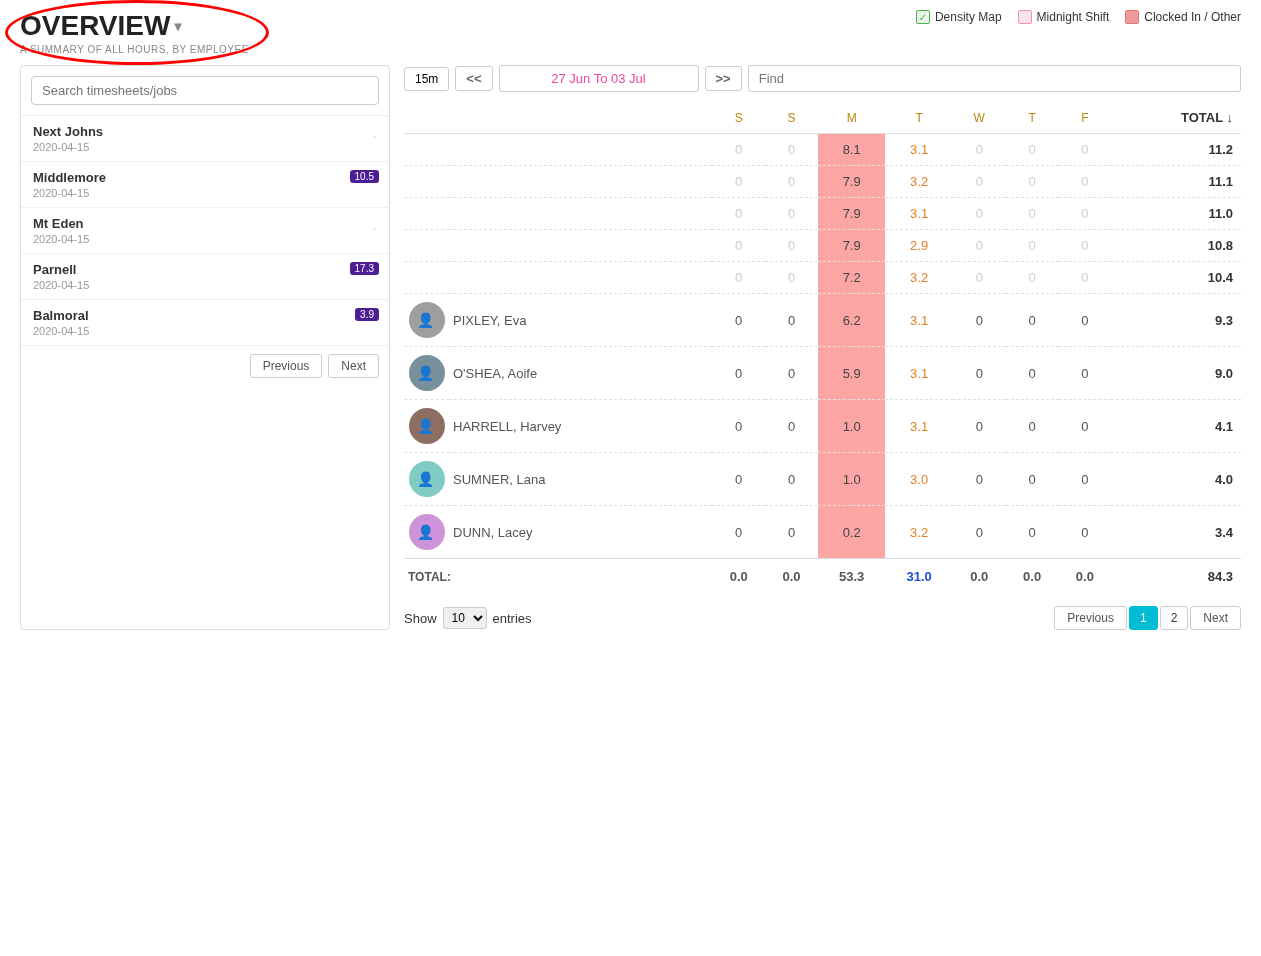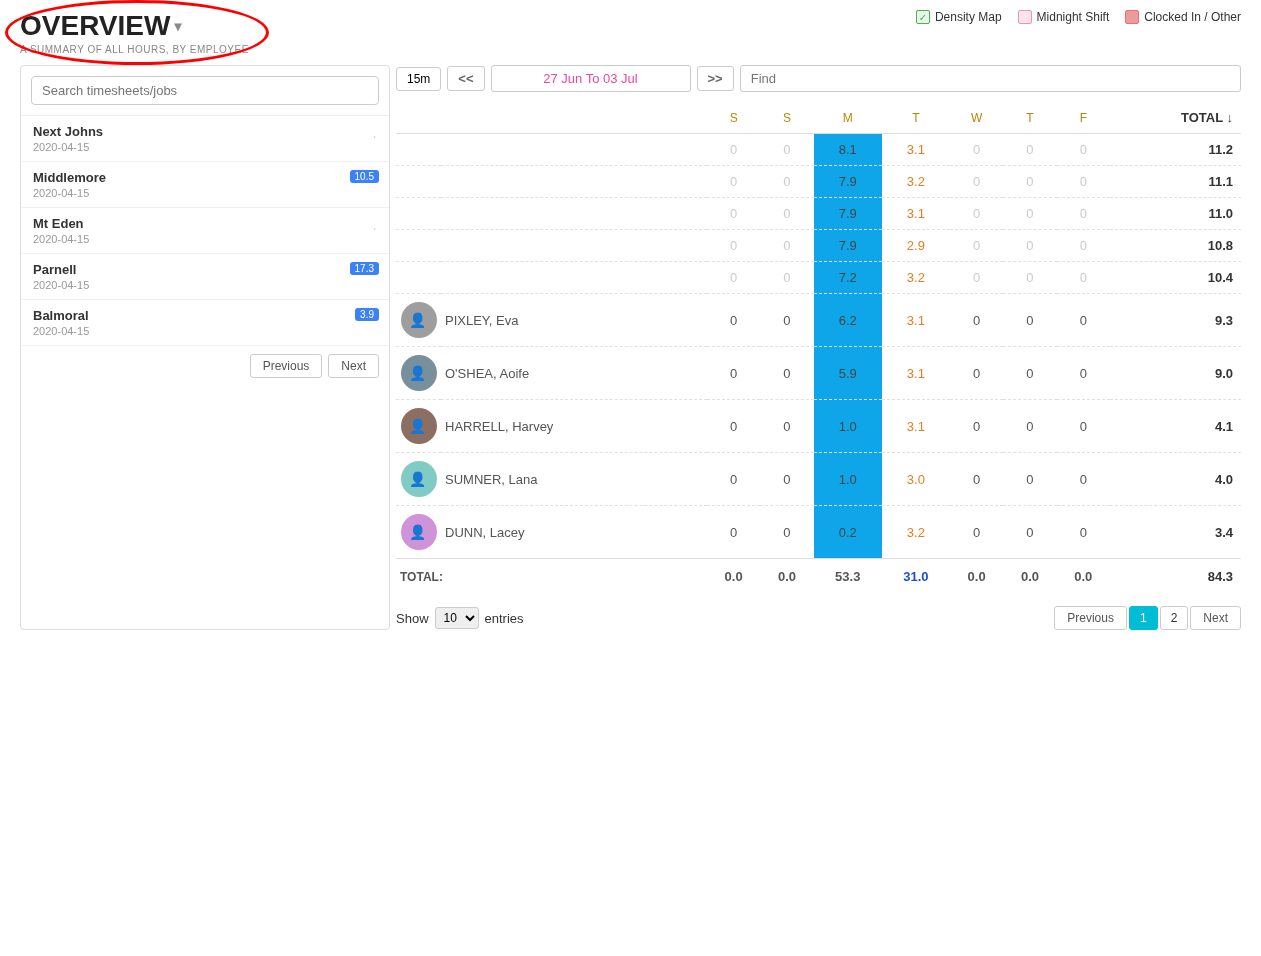--- a/index.html
+++ b/index.html
@@ -25,28 +25,28 @@
     .legend-item { display: flex; align-items: center; gap: 5px; }
     .legend-box { width: 14px; height: 14px; border-radius: 2px; }
     .legend-box.density { background: #e8f5e9; border: 1.5px solid #4caf50; }
     .legend-box.midnight { background: #fce4ec; border: 1.5px solid #f48fb1; }
     .legend-box.clocked { background: #ef9a9a; border: 1.5px solid #e57373; }
 
     
     .content-area { display: flex; gap: 0; }
 
     
-    .sidebar { width: 370px; flex-shrink: 0; border: 1px solid #ddd; border-radius: 4px; margin-right: 6px; }
+    .sidebar { width: 370px; flex-shrink: 0; border: 1px solid #ddd; border-radius: 4px; margin-right: 14px; }
     .search-box { padding: 10px; border-bottom: 1px solid #eee; }
     .search-input { width: 100%; border: 1px solid #ccc; border-radius: 4px; padding: 6px 10px; font-size: 13px; color: #999; outline: none; }
 
     .sidebar-item { padding: 8px 12px; border-bottom: 1px solid #f0f0f0; position: relative; cursor: pointer; }
     .item-name { font-weight: bold; font-size: 13px; }
     .item-date { font-size: 11px; color: #999; margin-top: 2px; }
-    .item-badge { position: absolute; right: 10px; top: 8px; background: #3b82f6; color: white; border-radius: 3px; padding: 1px 5px; font-size: 10px; }
+    .item-badge { position: absolute; right: 10px; top: 8px; background: #4c1d95; color: white; border-radius: 3px; padding: 1px 5px; font-size: 10px; }
     .item-dot { position: absolute; right: 12px; top: 12px; color: #ccc; font-size: 14px; }
 
     .sidebar-pagination { display: flex; justify-content: flex-end; padding: 8px 10px; gap: 6px; }
     .page-btn { padding: 4px 12px; border: 1px solid #ccc; border-radius: 3px; background: white; cursor: pointer; font-size: 12px; color: #555; }
 
     
     .main-area { flex: 1; }
 
     
     .tabs { display: flex; gap: 0; margin-bottom: 10px; border-bottom: 1px solid #ddd; }
@@ -59,21 +59,21 @@
     .nav-btn { padding: 4px 10px; border: 1px solid #ccc; border-radius: 3px; background: white; font-size: 13px; cursor: pointer; font-weight: bold; color: #666; }
     .date-range { padding: 5px 20px; border: 1px solid #ccc; border-radius: 3px; font-size: 13px; color: #ec4899; min-width: 200px; text-align: center; }
     .find-input { flex: 1; padding: 5px 10px; border: 1px solid #ccc; border-radius: 3px; font-size: 13px; color: #999; outline: none; }
 
     
     .data-table { width: 100%; border-collapse: collapse; }
     .data-table th { text-align: center; padding: 8px 4px; font-size: 12px; color: #b8860b; font-weight: normal; border-bottom: 1px solid #ddd; }
     .data-table th.total-col { color: #333; font-weight: bold; font-size: 13px; }
     .data-table th.employee-col { text-align: left; }
     .data-table td { text-align: center; padding: 8px 4px; font-size: 13px; border-bottom: 1px dashed #e0e0e0; color: #ccc; }
-    .data-table td.green-bg { background: #0ea5e9; color: #444; }
+    .data-table td.green-bg { background: #fca5a5; color: #444; }
     .data-table td.orange-val { color: #e67e22; }
     .data-table td.total-val { color: #333; font-weight: bold; text-align: right; padding-right: 8px; }
     .data-table td.employee-cell { text-align: left; padding-left: 4px; }
 
     .employee-row td { color: #555; }
     .avatar-placeholder { width: 36px; height: 36px; border-radius: 50%; background: #bbb; display: inline-flex; align-items: center; justify-content: center; color: white; font-size: 14px; }
 
     .avatar-cell { width: 45px; padding: 4px; }
 
     

